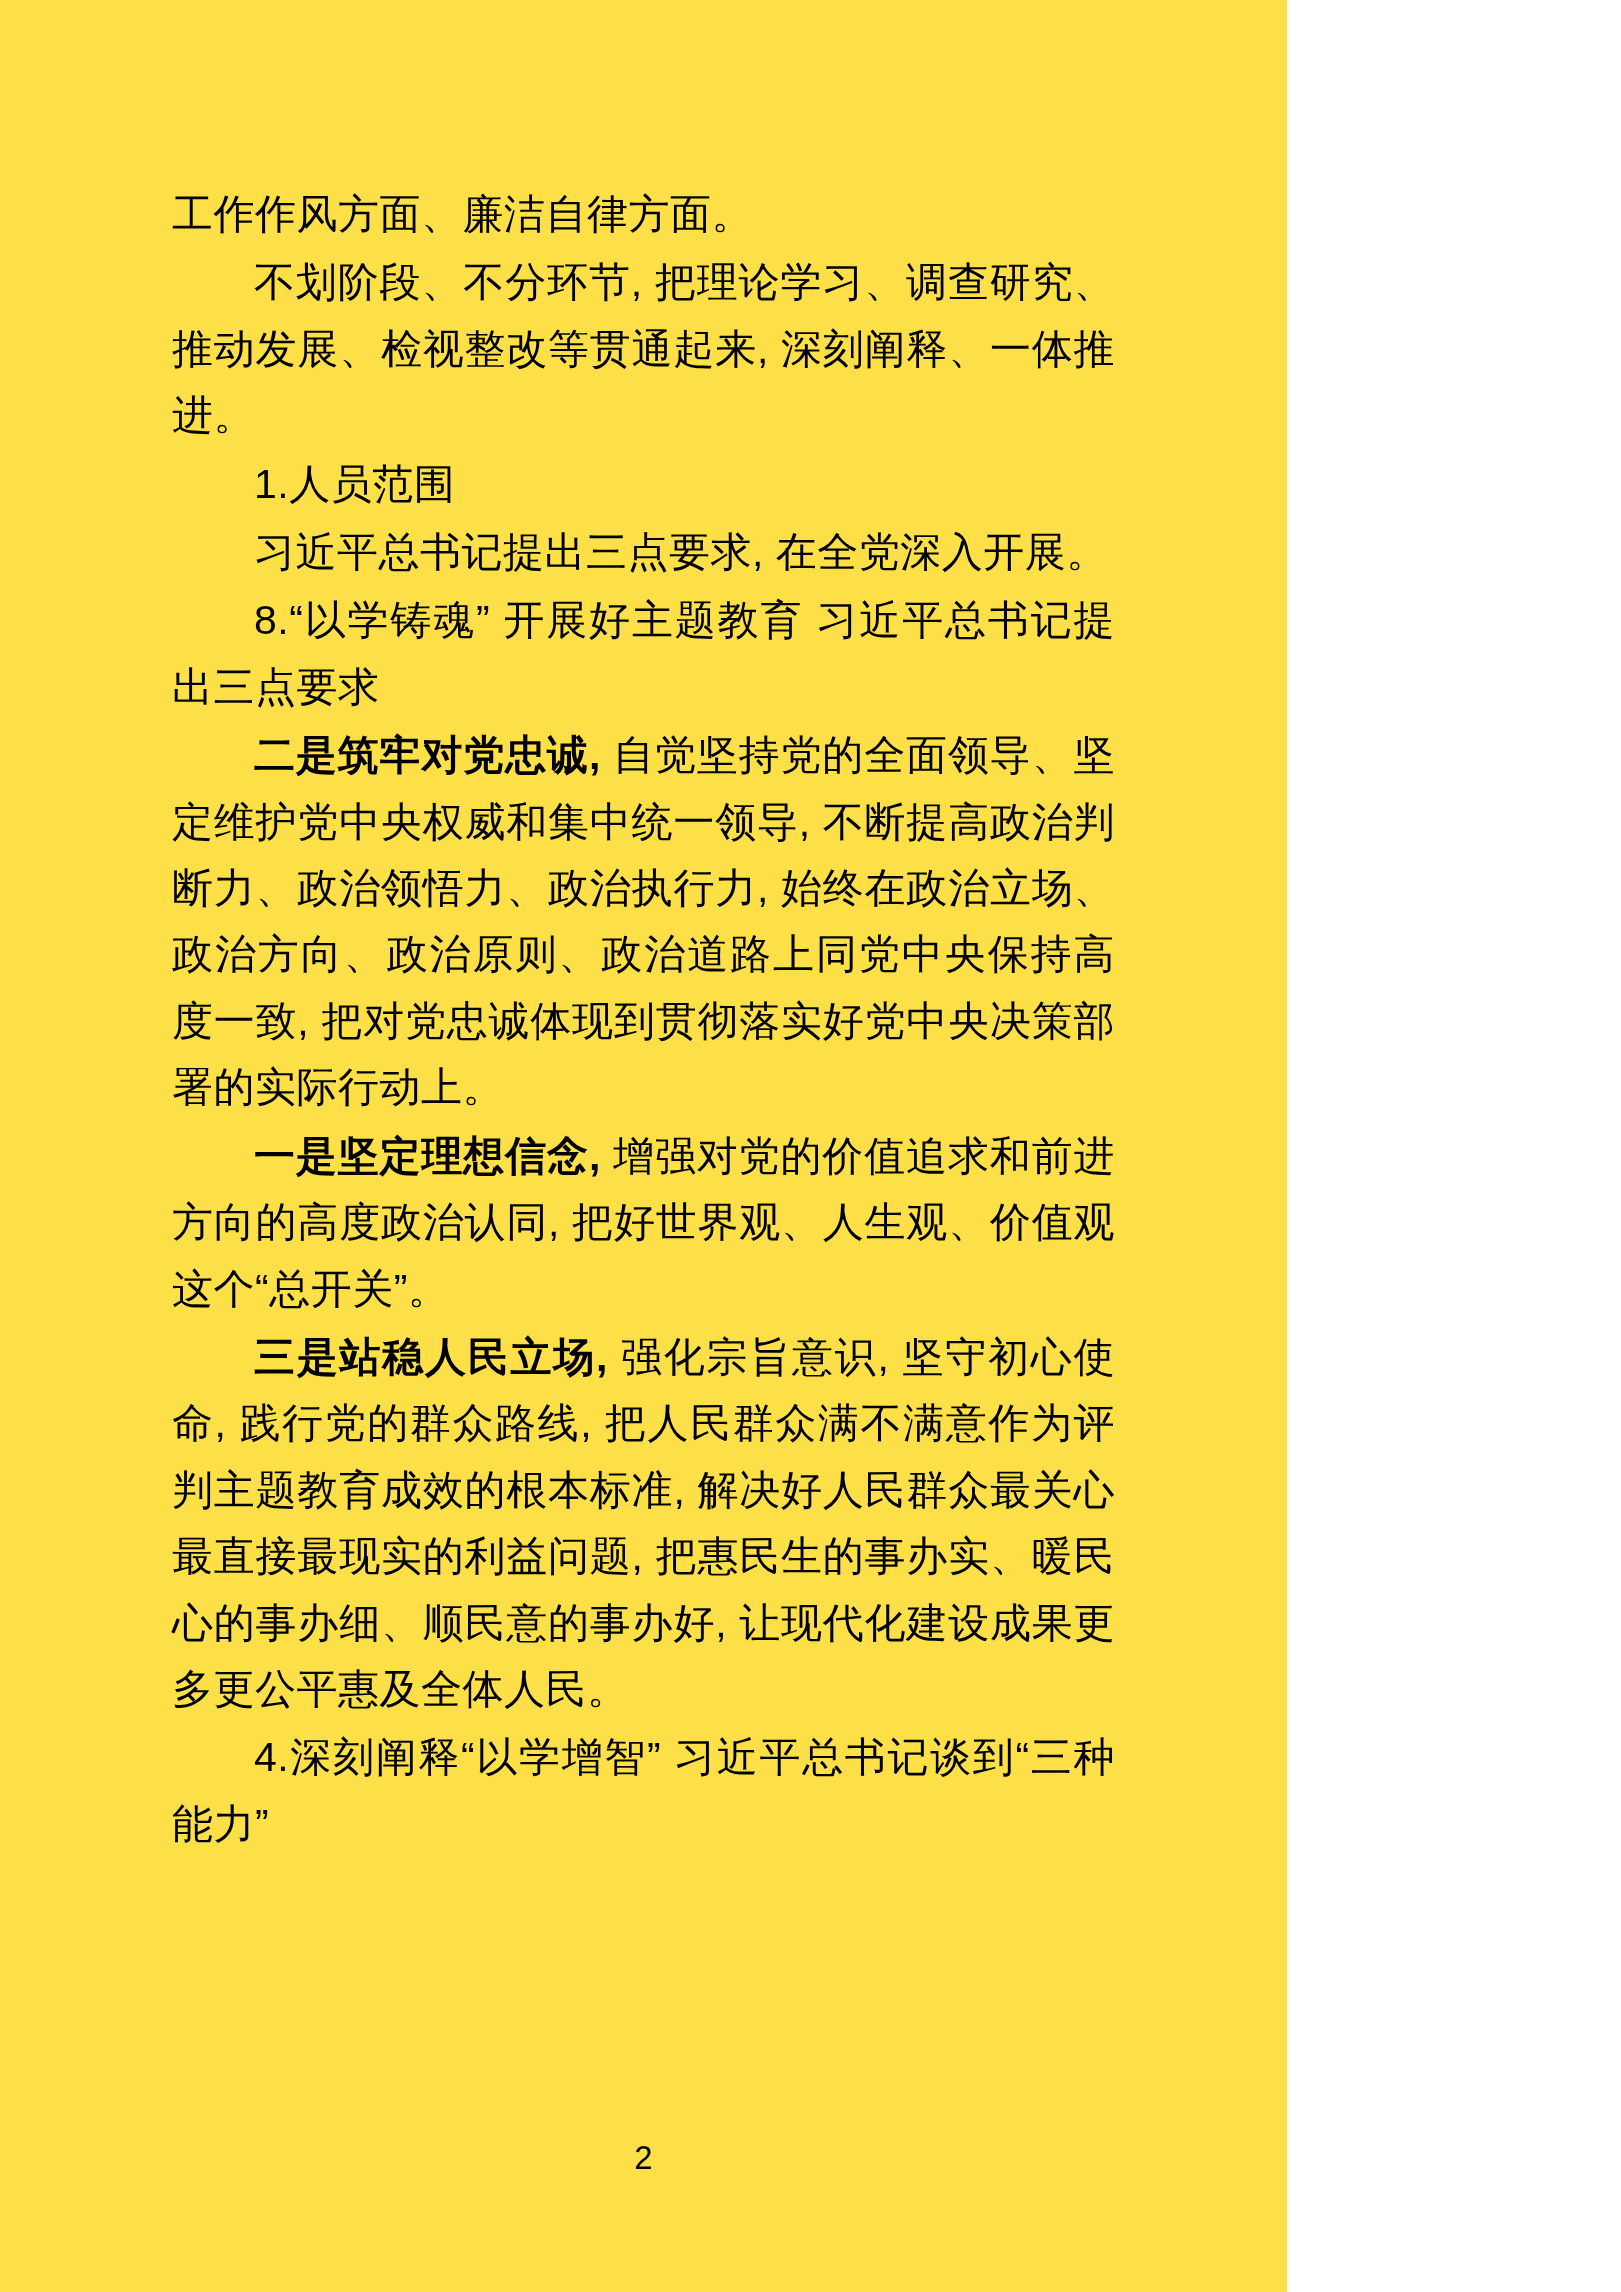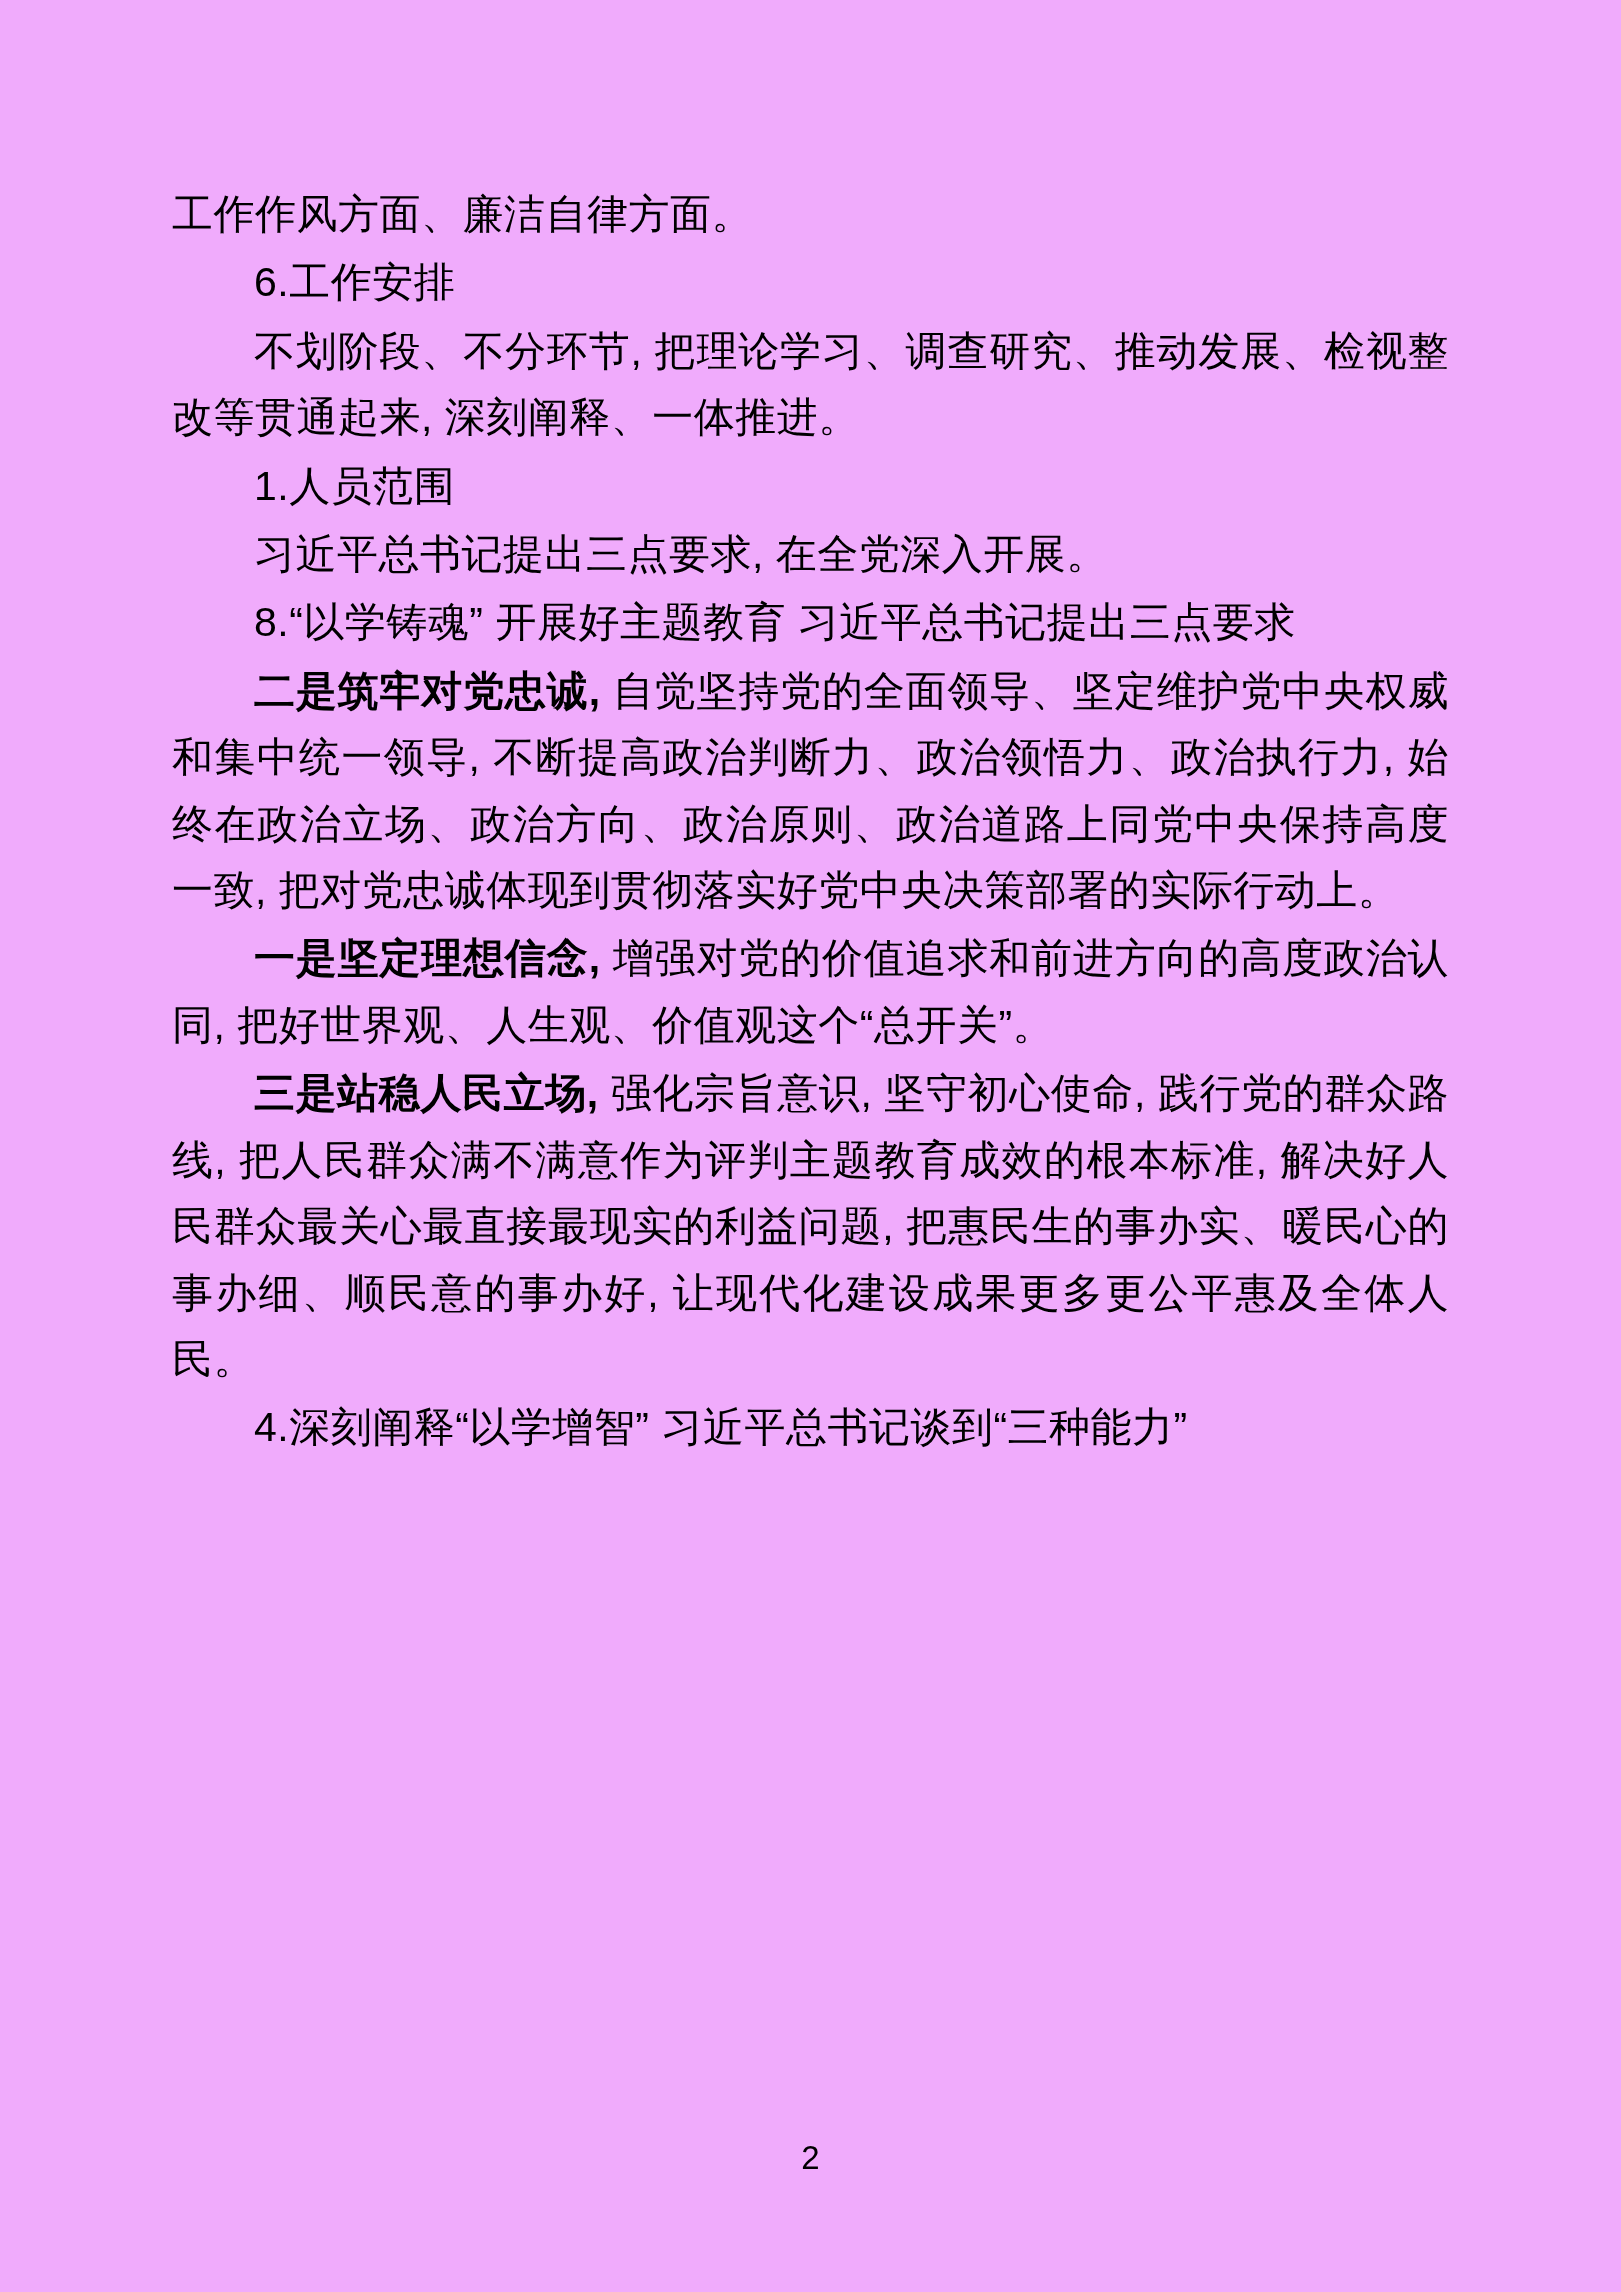--- a/index.html
+++ b/index.html
@@ -6,23 +6,23 @@
     margin: 0;
     padding: 0;
     background: #ffffff;
   }
   body {
     font-family: "Liberation Sans", "DejaVu Sans", sans-serif;
     color: #000000;
   }
   .page {
     position: relative;
-    width: 1621px;
+    width: 1287px;
     height: 2293px;
-    background: #f0abfc;
+    background: #fde047;
     box-sizing: border-box;
     padding: 181px 172px 59px 172px;
     overflow: hidden;
   }
   .doc-body {
     font-size: 41px;
     line-height: 1.62;
     letter-spacing: 0.5px;
     text-align: justify;
     text-justify: inter-ideograph;
@@ -46,21 +46,20 @@
     font-size: 33px;
     color: #000000;
   }
 </style>
 </head>
 <body>
 
 <div class="page">
   <div class="doc-body" id="doc-body">
       <p class="para"><span>工作作风方面、廉洁自律方面。</span></p>
-      <p class="para indent"><span>6.工作安排</span></p>
       <p class="para indent"><span>不划阶段、不分环节, 把理论学习、调查研究、推动发展、检视整改等贯通起来, 深刻阐释、一体推进。</span></p>
       <p class="para indent"><span>1.人员范围</span></p>
       <p class="para indent"><span>习近平总书记提出三点要求, 在全党深入开展。</span></p>
       <p class="para indent"><span>8.“以学铸魂” 开展好主题教育 习近平总书记提出三点要求</span></p>
       <p class="para indent"><span class="bold">二是筑牢对党忠诚, </span><span>自觉坚持党的全面领导、坚定维护党中央权威和集中统一领导, 不断提高政治判断力、政治领悟力、政治执行力, 始终在政治立场、政治方向、政治原则、政治道路上同党中央保持高度一致, 把对党忠诚体现到贯彻落实好党中央决策部署的实际行动上。</span></p>
       <p class="para indent"><span class="bold">一是坚定理想信念, </span><span>增强对党的价值追求和前进方向的高度政治认同, 把好世界观、人生观、价值观这个“总开关”。</span></p>
       <p class="para indent"><span class="bold">三是站稳人民立场, </span><span>强化宗旨意识, 坚守初心使命, 践行党的群众路线, 把人民群众满不满意作为评判主题教育成效的根本标准, 解决好人民群众最关心最直接最现实的利益问题, 把惠民生的事办实、暖民心的事办细、顺民意的事办好, 让现代化建设成果更多更公平惠及全体人民。</span></p>
       <p class="para indent"><span>4.深刻阐释“以学增智” 习近平总书记谈到“三种能力”</span></p>
     </div>
   <div class="page-number">2</div>

